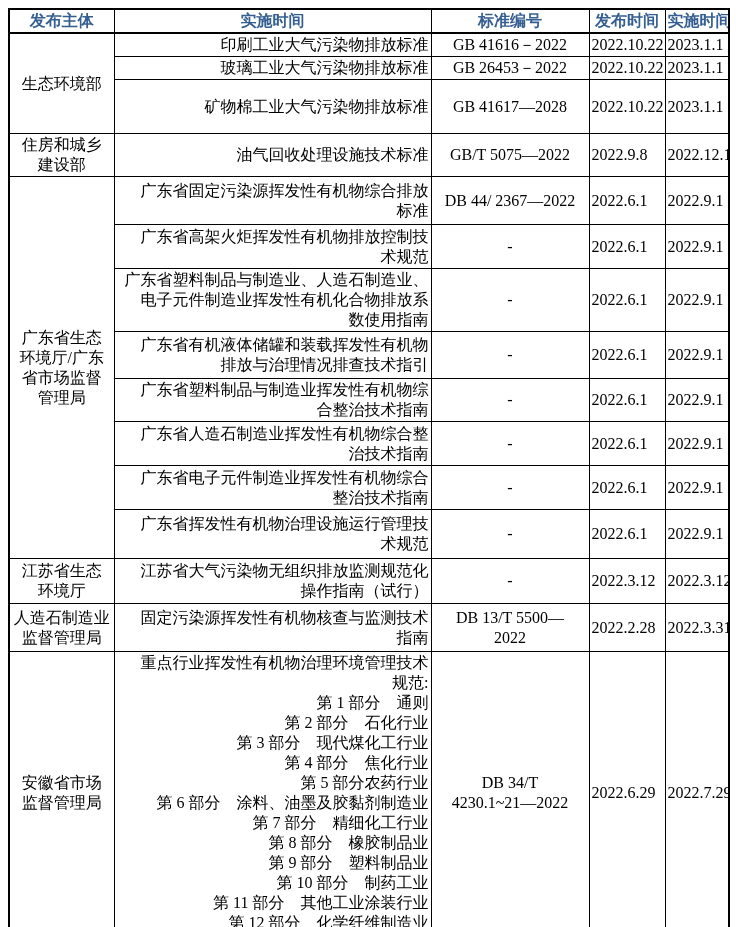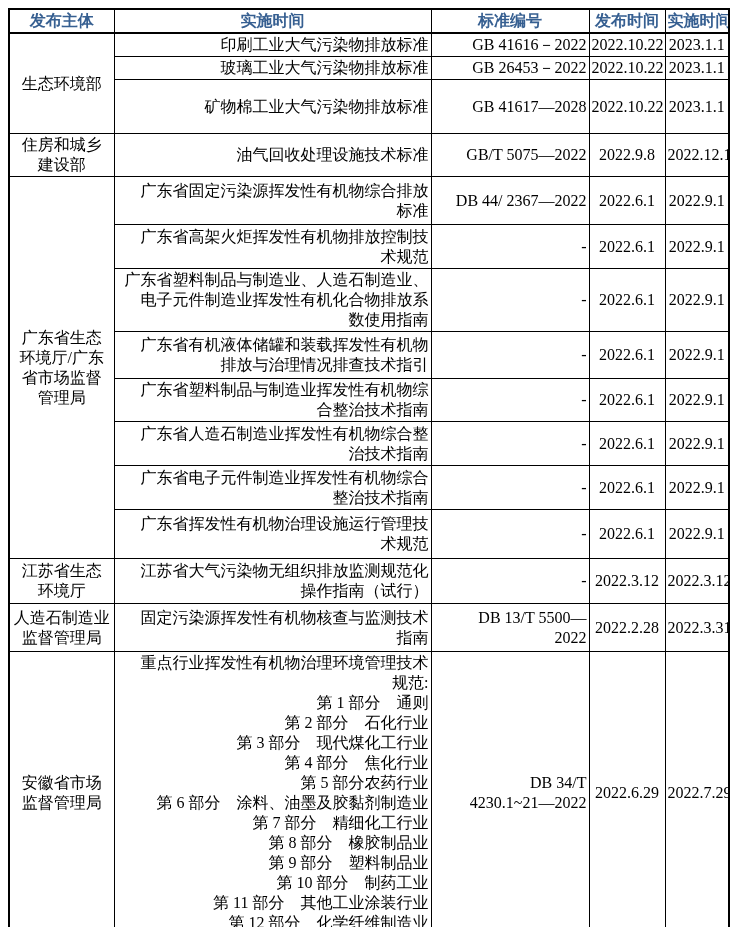--- a/index.html
+++ b/index.html
@@ -34,24 +34,24 @@
     white-space:nowrap;
   }
   td.publisher{
     text-align:center;vertical-align:middle;white-space:pre-line;
   }
   td.name{
     text-align:right;vertical-align:middle;white-space:pre-line;
     padding-left:6px;padding-right:2px;
   }
   td.code{
-    text-align:right;vertical-align:middle;white-space:pre-line;
+    text-align:center;vertical-align:middle;white-space:pre-line;
   }
   td.pub,td.impl{
-    text-align:center;vertical-align:middle;white-space:nowrap;
+    vertical-align:middle;white-space:nowrap;
     padding-left:0;padding-right:0;
   }
 </style>
 </head>
 <body>
 
 <div class="page">
   <table class="std">
     <colgroup>
       <col class="c1">

